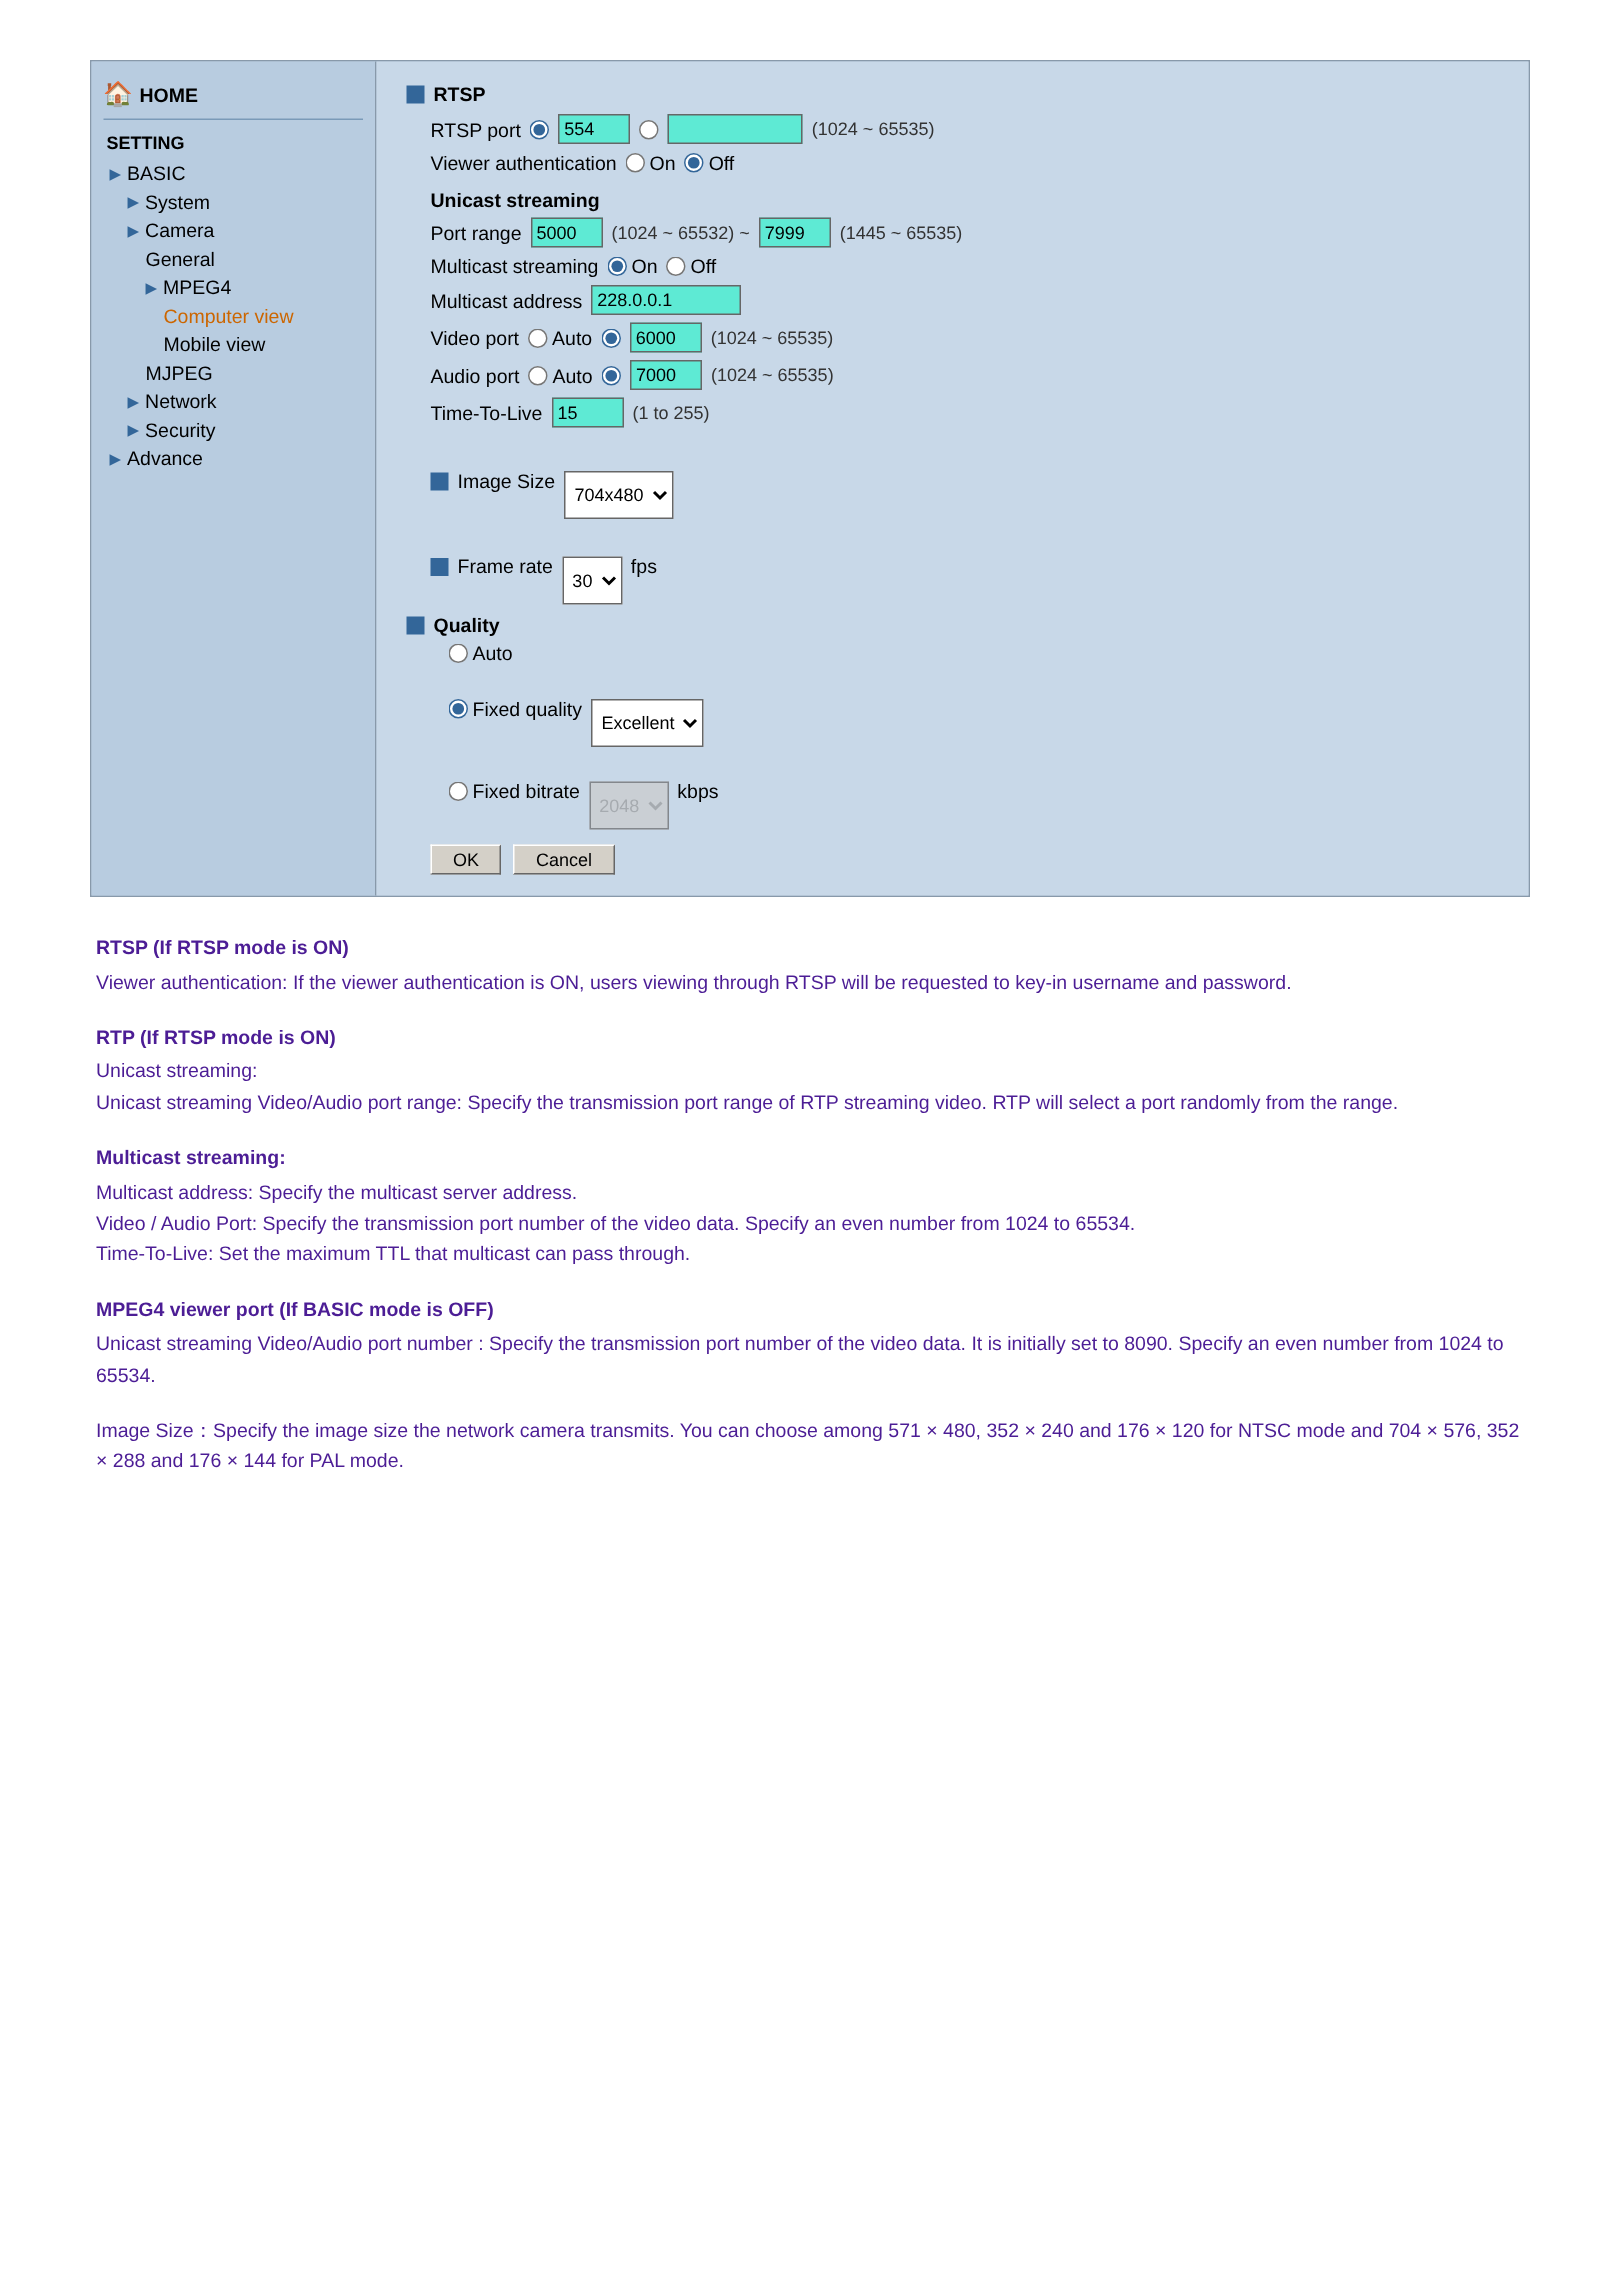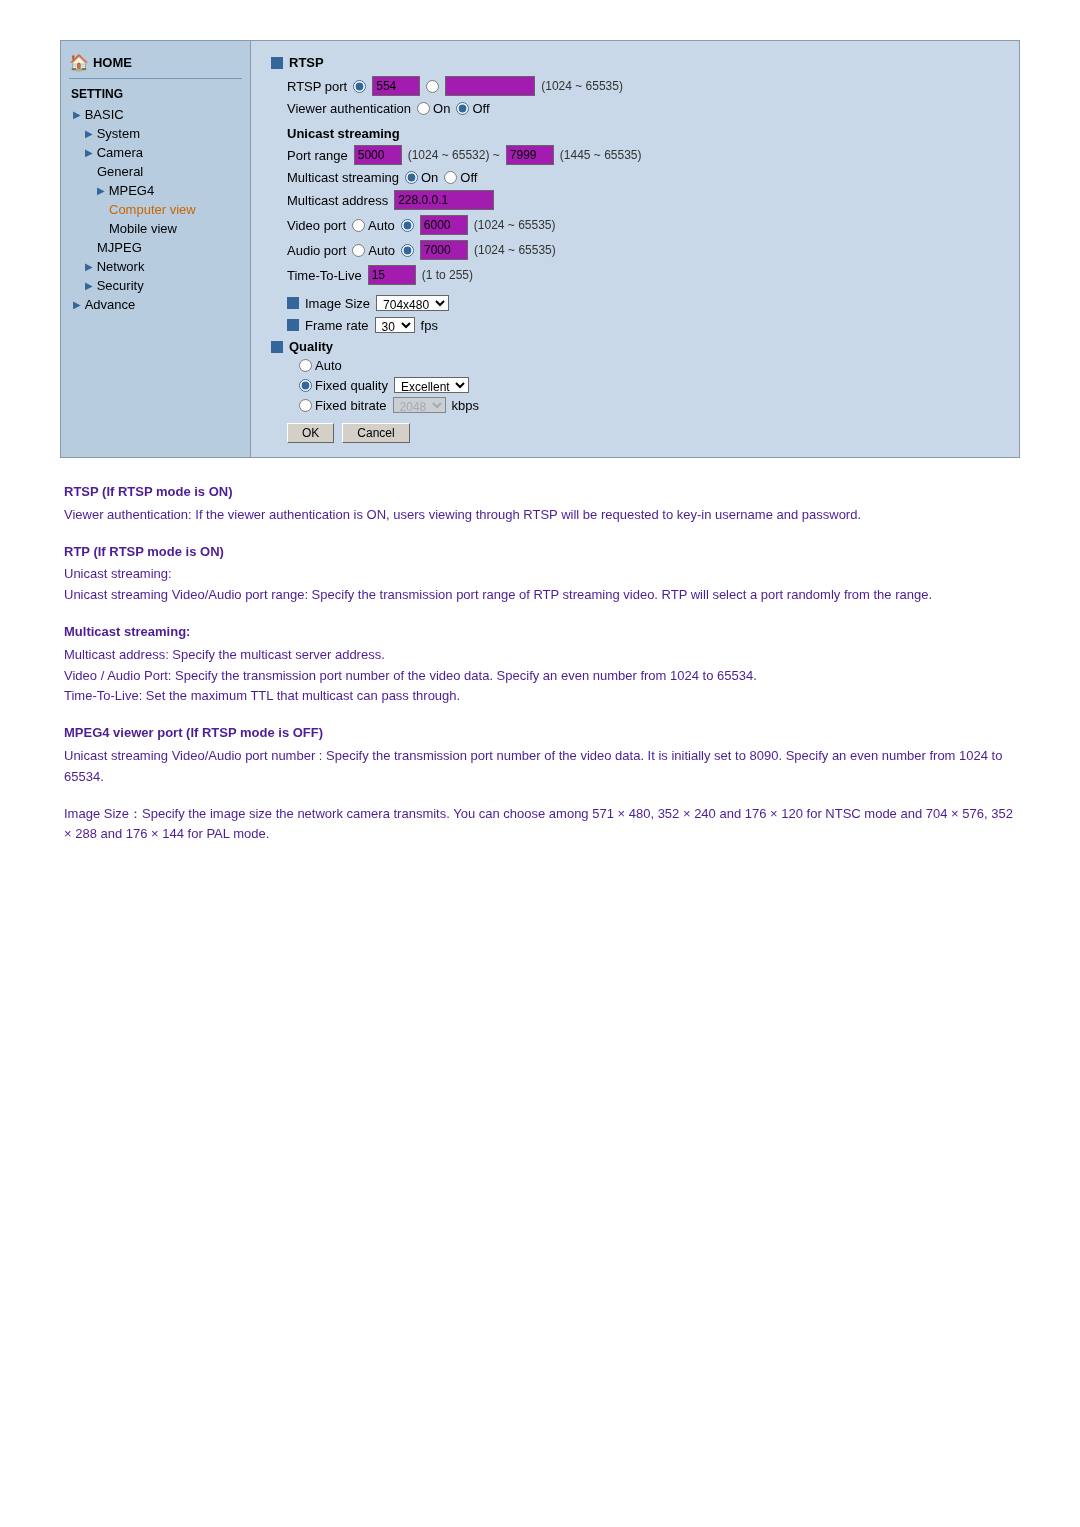--- a/index.html
+++ b/index.html
@@ -118,21 +118,21 @@
       flex-wrap: wrap;
     }
 
     .form-row label {
       font-size: 13px;
       white-space: nowrap;
     }
 
     .form-input {
       border: 1px solid #666;
-      background: #a21caf;
+      background: #5eead4;
       padding: 1px 3px;
       font-size: 12px;
       height: 20px;
     }
 
     .form-input-sm { width: 48px; }
     .form-input-lg { width: 90px; }
 
     .hint-text {
       font-size: 12px;
@@ -167,21 +167,22 @@
       font-weight: bold;
       font-size: 13px;
       margin-bottom: 4px;
     }
 
     .select-input {
       border: 1px solid #666;
       background: #fff;
       padding: 1px 2px;
       font-size: 12px;
-      height: 16px;
+      height: 32px;
+      margin-top: 19px;
     }
 
     .quality-row {
       display: flex;
       align-items: center;
       gap: 6px;
       padding-left: 28px;
       margin-bottom: 4px;
     }
 
@@ -487,21 +488,21 @@
     </div>
 
     <div class="desc-paragraph">
       <div class="desc-title">Multicast streaming:</div>
       <div class="desc-line">Multicast address: Specify the multicast server address.</div>
       <div class="desc-line">Video / Audio Port: Specify the transmission port number of the video data. Specify an even number from 1024 to 65534.</div>
       <div class="desc-line">Time-To-Live: Set the maximum TTL that multicast can pass through.</div>
     </div>
 
     <div class="desc-paragraph">
-      <div class="desc-title">MPEG4 viewer port (If RTSP mode is OFF)</div>
+      <div class="desc-title">MPEG4 viewer port (If BASIC mode is OFF)</div>
       <div class="desc-line">Unicast streaming Video/Audio port number : Specify the transmission port number of the video data. It is initially set to 8090. Specify an even number from 1024 to 65534.</div>
     </div>
 
     <div class="desc-paragraph">
       <div class="desc-line">Image Size：Specify the image size the network camera transmits. You can choose among 571 × 480, 352 × 240 and 176 × 120 for NTSC mode and 704 × 576, 352 × 288 and 176 × 144 for PAL mode.</div>
     </div>
 
 
   </div>
 

